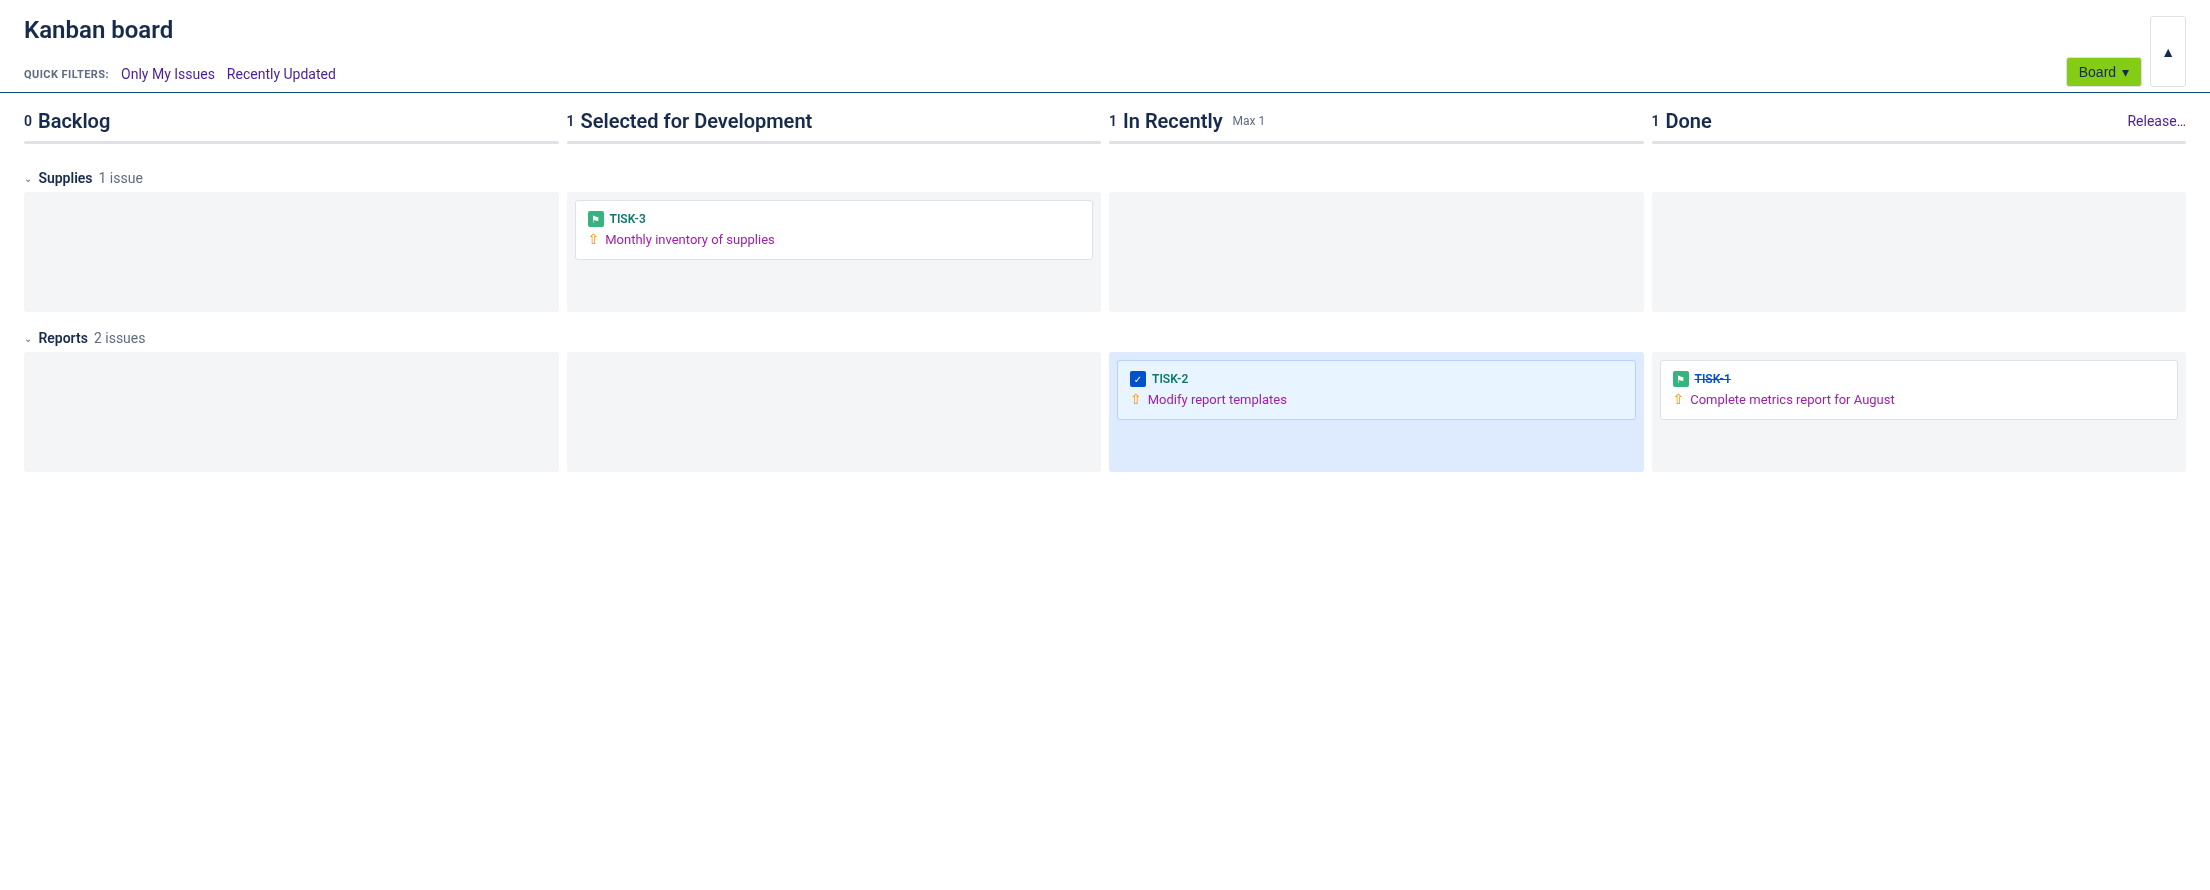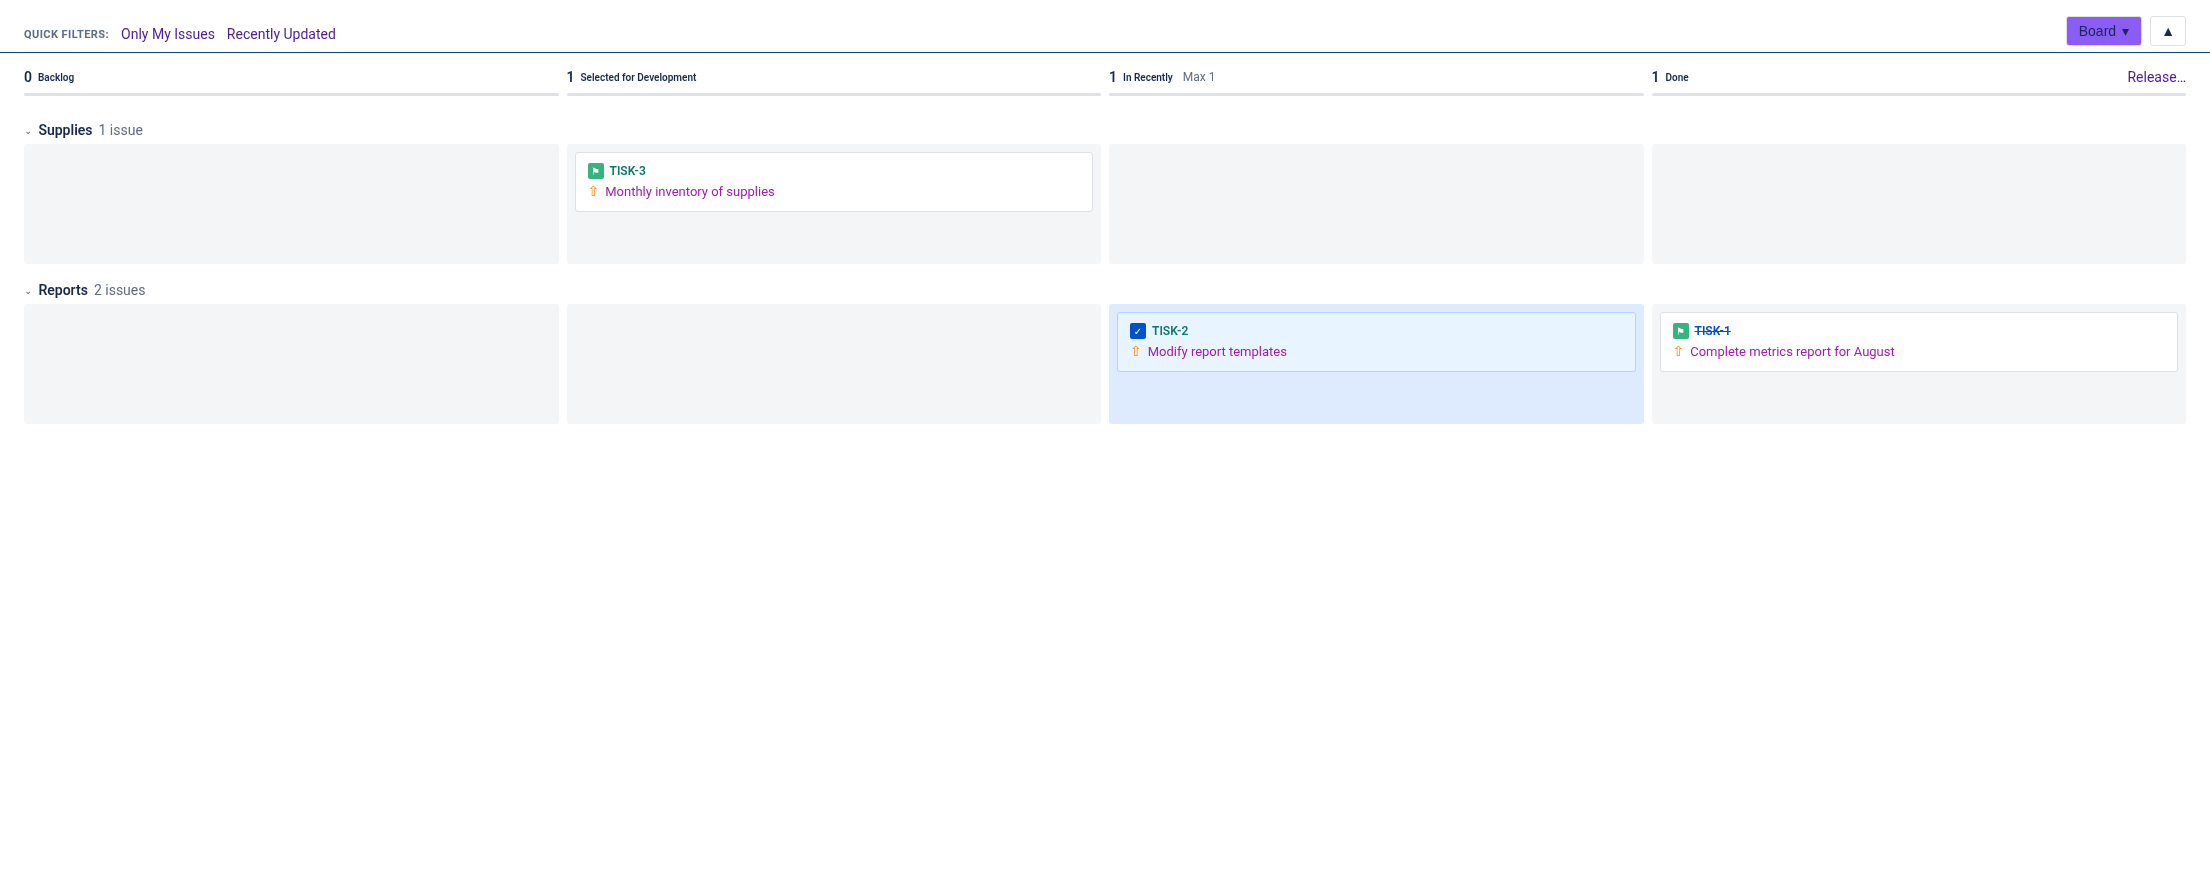--- a/index.html
+++ b/index.html
@@ -6,29 +6,29 @@
     body { font-family: -apple-system, BlinkMacSystemFont, "Segoe UI", Roboto, sans-serif; background: #fff; color: #172b4d; font-size: 14px; }
 
     .header { padding: 16px 24px 0 24px; }
     .board-name { font-size: 12px; color: #5e6c84; margin-bottom: 4px; }
     .page-title { font-size: 24px; font-weight: 600; color: #172b4d; margin-bottom: 12px; }
     .quick-filters { display: flex; align-items: center; gap: 12px; padding: 10px 24px; border-bottom: 1px solid #0c4a6e; }
     .quick-filters-label { font-size: 11px; font-weight: 700; color: #5e6c84; letter-spacing: 0.04em; text-transform: uppercase; }
     .filter-link { font-size: 14px; color: #4c1d95; cursor: pointer; text-decoration: none; }
 
     .top-right { position: absolute; top: 16px; right: 24px; display: flex; gap: 8px; }
-    .board-button { border: 1px solid #dfe1e6; background: #8b5cf6; border-radius: 3px; padding: 6px 12px; cursor: pointer; font-size: 14px; color: #172b4d; display: flex; align-items: center; gap: 6px; }
+    .board-button { border: 1px solid #dfe1e6; background: #84cc16; border-radius: 3px; padding: 6px 12px; cursor: pointer; font-size: 14px; color: #172b4d; display: flex; align-items: center; gap: 6px; margin-top: 41px; }
     .collapse-button { border: 1px solid #dfe1e6; background: #fff; border-radius: 3px; padding: 6px 10px; cursor: pointer; font-size: 14px; color: #172b4d; }
 
     .board-content { padding: 16px 24px; }
 
     .columns-header { display: grid; grid-template-columns: 1fr 1fr 1fr 1fr; gap: 8px; margin-bottom: 8px; }
     .col-header { display: flex; align-items: center; gap: 6px; padding-bottom: 8px; }
     .col-count { font-size: 14px; font-weight: 600; color: #172b4d; }
-    .col-name { font-size: 10px; font-weight: 600; color: #172b4d; }
+    .col-name { font-size: 20px; font-weight: 600; color: #172b4d; }
     .col-meta { font-size: 12px; color: #5e6c84; margin-left: 4px; }
     .col-header-separator { height: 3px; background: #dfe1e6; border-radius: 2px; margin-bottom: 8px; }
 
     .col-header-last { display: flex; align-items: center; justify-content: space-between; width: 100%; }
     .release-link { font-size: 14px; color: #4c1d95; cursor: pointer; }
 
     .swimlane-header { display: flex; align-items: center; gap: 6px; padding: 10px 0 6px 0; font-size: 14px; color: #172b4d; }
     .swimlane-title { font-weight: 600; }
     .swimlane-count { color: #5e6c84; font-weight: 400; }
     .chevron { font-size: 10px; color: #5e6c84; cursor: pointer; }
@@ -48,20 +48,21 @@
     .priority-arrow { color: #ff8b00; font-size: 14px; margin-top: 0px; }
     .card-title { font-size: 13px; color: #a21caf; line-height: 1.4; }
 
     header { position: relative; }
   </style>
 </head>
 <body>
 
 <header>
   <div class="header">
+    <div class="page-title">Kanban board</div>
   </div>
   <div class="top-right">
     <button class="board-button">
       <span>Board</span>
       <span>▾</span>
     </button>
     <button class="collapse-button">
       <span>▲</span>
     </button>
   </div>

